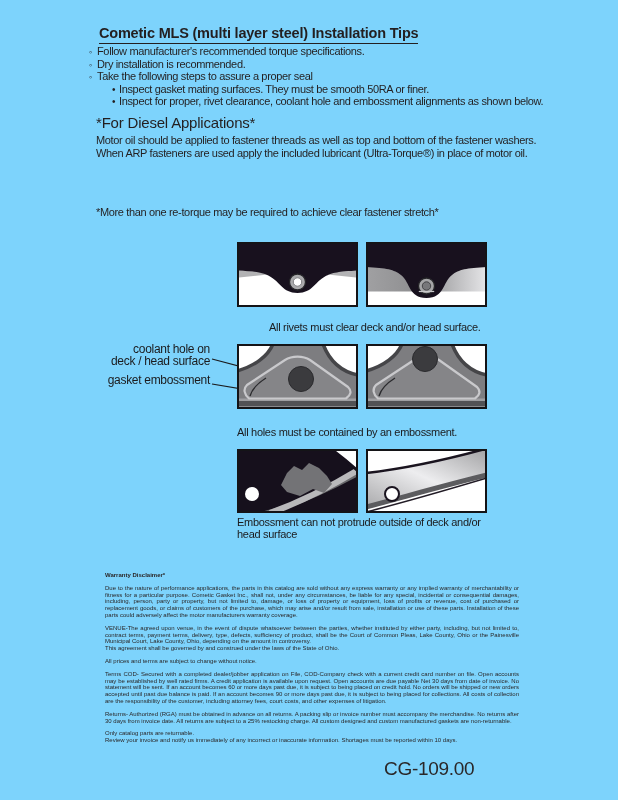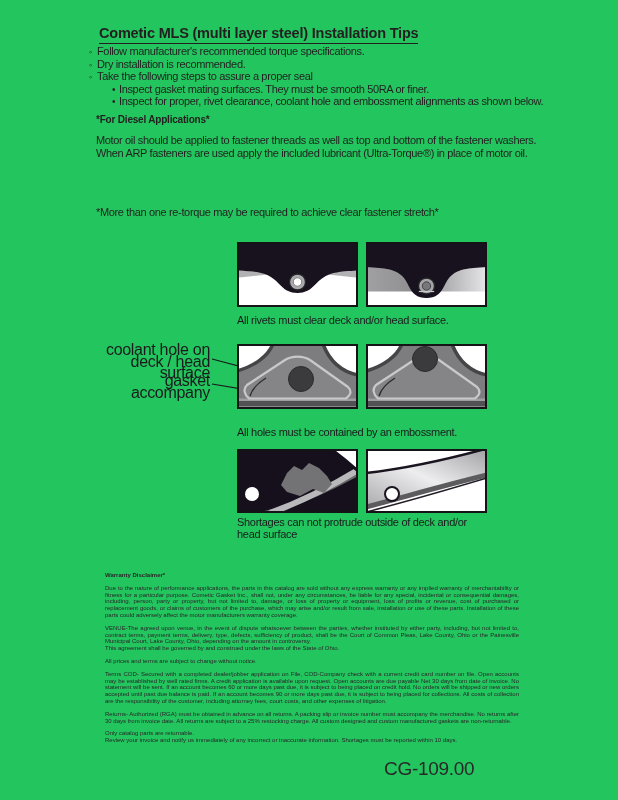--- a/index.html
+++ b/index.html
@@ -1,43 +1,43 @@
 <!DOCTYPE html>
 <html><head>
 <meta charset="utf-8">
 <style>
   html,body{margin:0;padding:0;background:#ffffff;}
   .page{
-    position:relative;width:618px;height:800px;background:#22c55e;overflow:hidden;
+    position:relative;width:618px;height:800px;background:#7dd3fc;overflow:hidden;
     font-family:"Liberation Sans",sans-serif;color:#231f20;
   }
   .title{
     position:absolute;left:99px;top:25px;font-size:14.5px;font-weight:bold;
     letter-spacing:-0.2px;border-bottom:1.6px solid #231f20;padding-bottom:2px;white-space:nowrap;
   }
   .bullets{position:absolute;left:89px;top:46px;font-size:11px;letter-spacing:-0.35px;line-height:11.7px;white-space:nowrap;}
   .b-row{display:flex;align-items:baseline;}
   .b-glyph{width:8px;font-size:9px;flex:none;}
   .sb-row{display:flex;align-items:baseline;padding-left:23px;}
   .sb-glyph{width:7px;font-size:10px;flex:none;}
-  .sec-head{position:absolute;left:96px;top:114px;font-size:10px;font-weight:bold;letter-spacing:-0.2px;}
+  .sec-head{position:absolute;left:96px;top:114px;font-size:15px;font-weight:normal;letter-spacing:-0.2px;}
   .para{position:absolute;left:96px;width:445px;font-size:11px;letter-spacing:-0.35px;line-height:12.6px;}
   .p1{top:134px;}
   .p2{top:166px;}
   .pnote{top:206px;}
   .dg-titles{position:absolute;left:237px;width:250px;display:flex;gap:8px;font-size:13.5px;letter-spacing:0.1px;color:#1c1c1e;}
   .dg-titles span{width:121px;text-align:center;margin-top:24px;}
   .dg-panels{position:absolute;left:237px;width:250px;display:flex;gap:8px;}
   .dg-panels svg{display:block;flex:none;}
   .t1{top:228px;} .pan1{top:242px;}
   .t2{top:330px;} .pan2{top:344px;}
   .t3{top:435px;} .pan3{top:449px;}
   .caption{position:absolute;left:237px;font-size:11px;letter-spacing:-0.3px;line-height:12.3px;color:#1b1b1d;}
-  .cap1{top:314px;} .cap2{top:426px;} .cap3{top:516px;width:250px;}
-  .callout{position:absolute;width:110px;text-align:right;font-size:16px;letter-spacing:-0.3px;line-height:11.5px;color:#1b1b1d;}
+  .cap1{top:321px;margin-left:32px;} .cap2{top:426px;} .cap3{top:516px;width:250px;}
+  .callout{position:absolute;width:110px;text-align:right;font-size:12px;letter-spacing:-0.3px;line-height:11.5px;color:#1b1b1d;}
   .co1{left:100px;top:344px;}
   .co2{left:100px;top:375px;}
   .leader{position:absolute;left:205px;top:350px;}
   .legal{position:absolute;left:105px;top:572px;width:414px;font-size:6px;line-height:6.8px;letter-spacing:0;text-align:justify;color:#2a2728;}
   .legal p{margin:0 0 6px 0;}
   .legal .tight{margin:0;}
   .legal .tight-last{margin:0 0 6px 0;}
   .legal-head{font-weight:bold;margin:0 0 6px 0;}
   .page-code{position:absolute;left:384px;top:758px;font-size:19px;letter-spacing:-0.3px;color:#2a2728;}
 </style>
@@ -105,21 +105,21 @@
       <line x1="52.8" y1="49.5" x2="68.2" y2="49.5" stroke="#c9c9cb" stroke-width="1.2"></line>
       <rect x="1" y="1" width="119" height="63" fill="none" stroke="#141417" stroke-width="2"></rect>
     </svg>
   </div>
   <div class="caption cap1">All rivets must clear deck and/or head surface.</div>
 
   <div class="callout co1">
     <div>coolant hole on</div>
     <div>deck / head surface</div>
   </div>
-  <div class="callout co2">gasket accompany</div>
+  <div class="callout co2">gasket embossment</div>
   <svg class="leader" width="110" height="50" viewBox="0 0 110 50">
     <line x1="7" y1="9" x2="86" y2="30" stroke="#1a1a1c" stroke-width="1.2"></line>
     <line x1="7" y1="34" x2="55" y2="42" stroke="#1a1a1c" stroke-width="1.2"></line>
   </svg>
   <div class="dg-titles t2">
     <span>RIGHT</span>
     <span>WRONG</span>
   </div>
   <div class="dg-panels pan2">
     <svg width="121" height="65" viewBox="0 0 121 65">
@@ -178,21 +178,21 @@
       </defs>
       <rect width="121" height="64" fill="#ffffff"></rect>
       <path d="M0,24 C35,20 75,12 121,0 L121,26 C80,36 38,48 0,58 Z" fill="url(#g3w)"></path>
       <path d="M0,24 C35,20 75,12 119,0" stroke="#1a141f" stroke-width="2.4" fill="none"></path>
       <path d="M0,58 C38,48 80,36 121,26" stroke="#5c5c5f" stroke-width="5" fill="none"></path>
       <path d="M0,63 C40,53 84,40 121,29" stroke="#221c26" stroke-width="1.6" fill="none"></path>
       <circle cx="26" cy="45" r="7" fill="#ffffff" stroke="#1a141f" stroke-width="2"></circle>
       <rect x="1" y="1" width="119" height="62" fill="none" stroke="#141417" stroke-width="2"></rect>
     </svg>
   </div>
-  <div class="caption cap3">Shortages can not protrude outside of deck and/or head surface</div>
+  <div class="caption cap3">Embossment can not protrude outside of deck and/or head surface</div>
 
   <div class="legal">
     <p class="legal-head">Warranty Disclaimer*</p>
     <p>Due to the nature of performance applications, the parts in this catalog are sold without any express warranty or any implied warranty of merchantability or fitness for a particular purpose.  Cometic Gasket Inc., shall not, under any circumstances, be liable for any special, incidental or consequential damages, including, person, party or property, but not limited to, damage, or loss of property or equipment, loss of profits or revenue, cost of purchased or replacement goods, or claims of customers of the purchase, which may arise and/or result from sale, installation or use of these parts.  Installation of these parts could adversely affect the motor manufacturers warranty coverage.</p>
     <p class="tight">VENUE-The agreed upon venue, in the event of dispute whatsoever between the parties, whether instituted by either party, including, but not limited to, contract terms, payment terms, delivery, type, defects, sufficiency of product, shall be the Court of Common Pleas, Lake County, Ohio or the Painesville Municipal Court, Lake County, Ohio, depending on the amount in controversy.</p>
     <p class="tight-last">This agreement shall be governed by and construed under the laws of the State of Ohio.</p>
     <p>All prices and terms are subject to change without notice.</p>
     <p>Terms COD- Secured with a completed dealer/jobber application on File, COD-Company check with a current credit card number on file.  Open accounts may be established by well rated firms.  A credit application is available upon request.  Open accounts are due payable Net 30 days from date of invoice.  No statement will be sent.  If an account becomes 60 or more days past due, it is subject to being placed on credit hold.  No orders will be shipped or new orders accepted until past due balance is paid.  If an account becomes 90 or more days past due, it is subject to being placed for collections.  All costs of collection are the responsibility of the customer, including attorney fees, court costs, and other expenses of litigation.</p>
     <p>Returns- Authorized (RGA) must be obtained in advance on all returns.  A packing slip or invoice number must accompany the merchandise.  No returns after 30 days from invoice date.  All returns are subject to a 25% restocking charge.  All custom designed and custom manufactured gaskets are non-returnable.</p>
     <p class="tight">Only catalog parts are returnable.</p>

